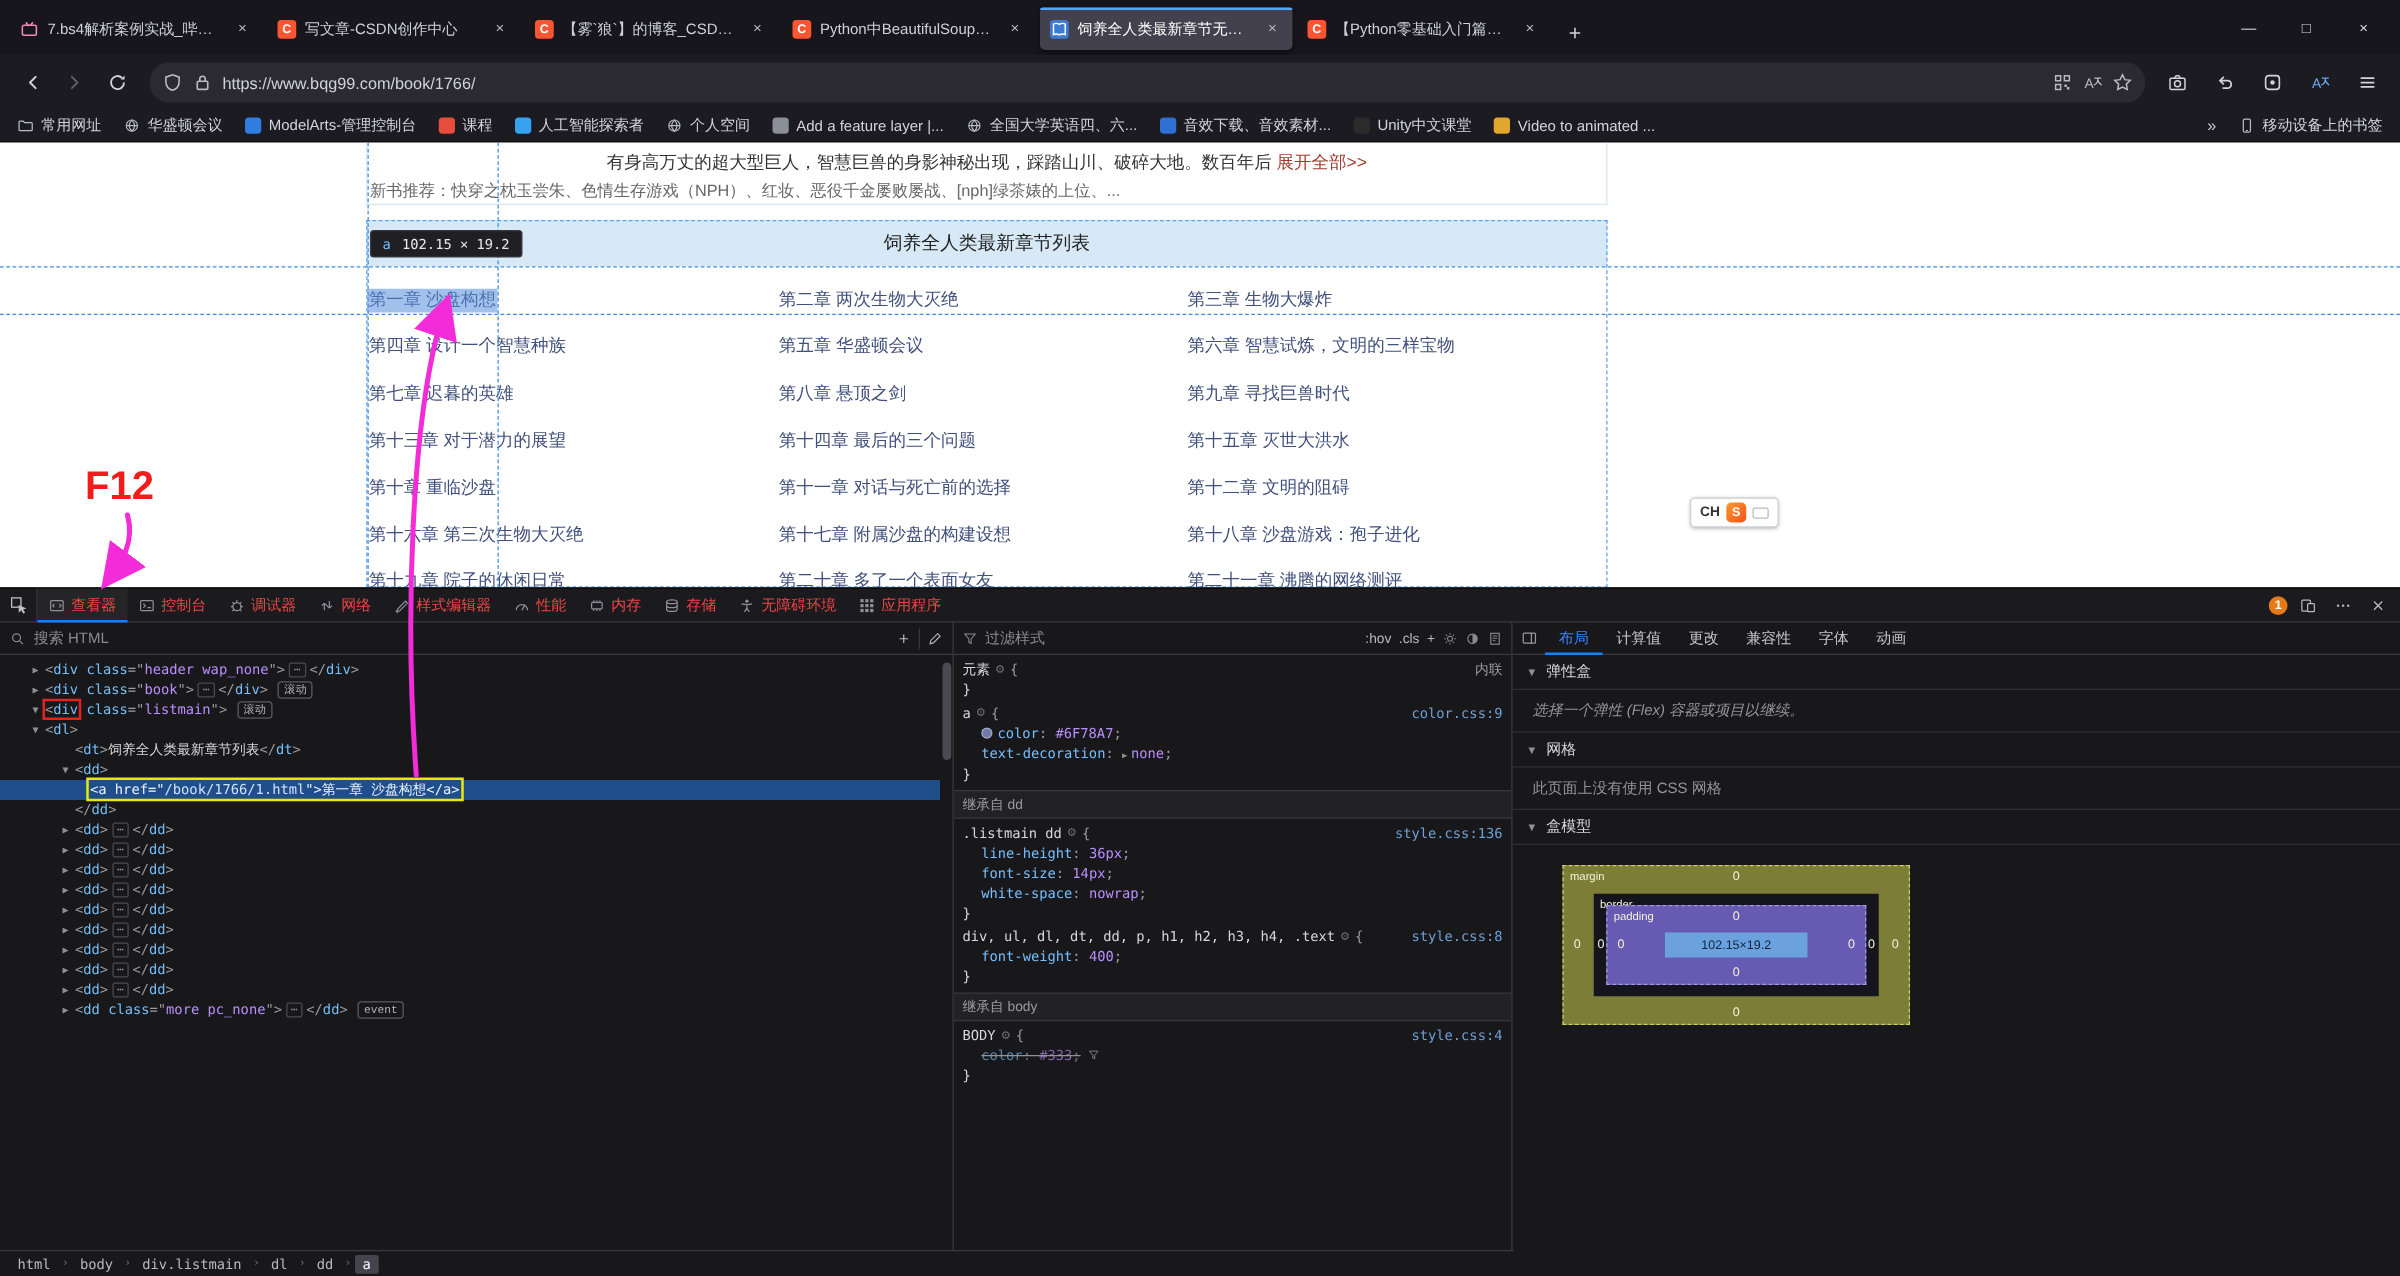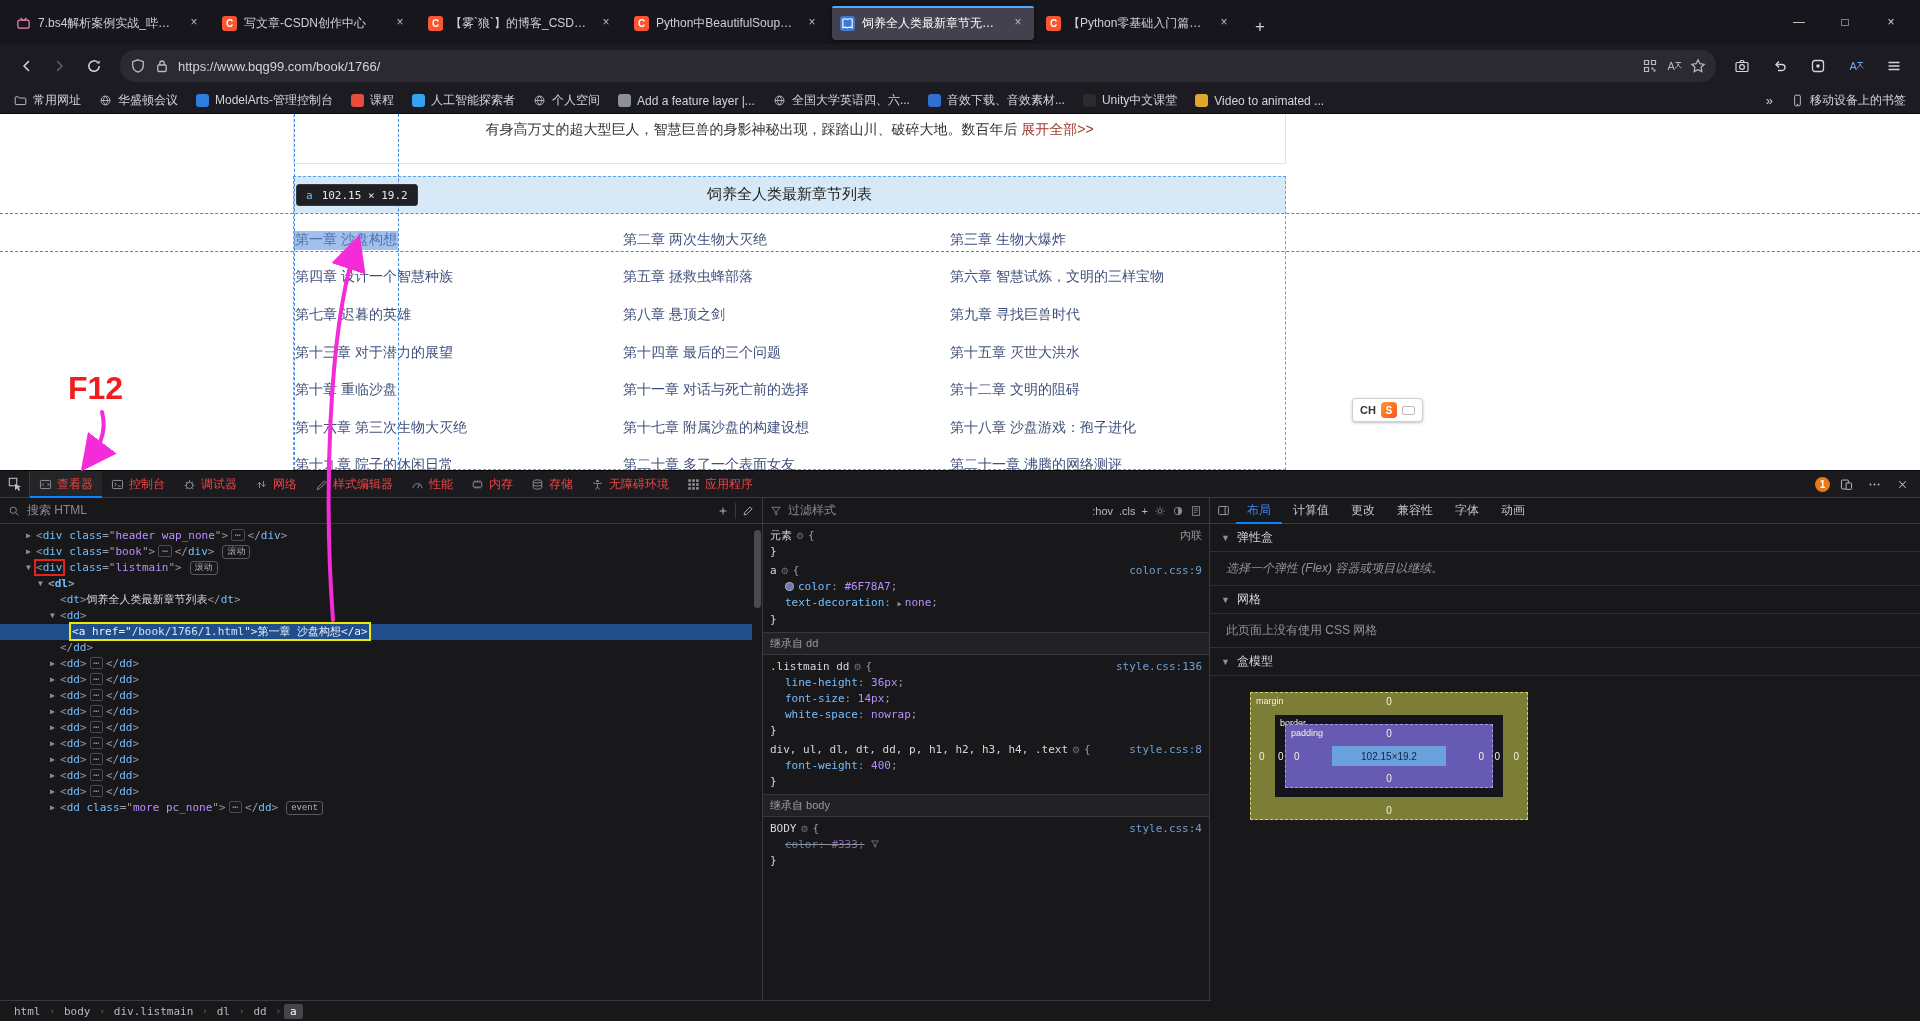--- a/index.html
+++ b/index.html
@@ -379,30 +379,31 @@
             <path d="M7 12.8h2" stroke="currentColor" stroke-width="1.2"></path>
           </svg>
         </span>
       <span>移动设备上的书签</span>
     </span>
   </div>
 
   <div class="content">
     <div class="introbox"></div>
     <div class="introline"><span>有身高万丈的超大型巨人，智慧巨兽的身影神秘出现，踩踏山川、破碎大地。数百年后 </span><span class="expand">展开全部&gt;&gt;</span></div>
+    <div class="recline">新书推荐：快穿之枕玉尝朱、色情生存游戏（NPH）、红妆、恶役千金屡败屡战、[nph]绿茶婊的上位、...</div>
     <div class="dt-head">饲养全人类最新章节列表</div>
     <div class="chapters" id="chapters">
         <div class="chrow">
           <a class="chlink">第一章 沙盘构想</a>
           <a class="chlink">第二章 两次生物大灭绝</a>
           <a class="chlink">第三章 生物大爆炸</a>
         </div>
         <div class="chrow">
           <a class="chlink">第四章 设计一个智慧种族</a>
-          <a class="chlink">第五章 拯救虫蜂部落</a>
+          <a class="chlink">第五章 华盛顿会议</a>
           <a class="chlink">第六章 智慧试炼，文明的三样宝物</a>
         </div>
         <div class="chrow">
           <a class="chlink">第七章 迟暮的英雄</a>
           <a class="chlink">第八章 悬顶之剑</a>
           <a class="chlink">第九章 寻找巨兽时代</a>
         </div>
         <div class="chrow">
           <a class="chlink">第十三章 对于潜力的展望</a>
           <a class="chlink">第十四章 最后的三个问题</a>
@@ -608,21 +609,21 @@
                 <svg class="ic" viewBox="0 0 16 16">
                   <path d="M10.8 2.6l2.6 2.6-7.2 7.2-3.4.8.8-3.4z" fill="none" stroke="currentColor" stroke-width="1.2"></path>
                 </svg>
               </span>
           </span>
         </div>
         <div class="mkrows" id="mk-rows">
             <div class="mrow" style="padding-left: 26px;"><span class="arrow">▶</span><span class="tk-p">&lt;</span><span class="tk-t">div</span><span>&nbsp;</span><span class="tk-an">class</span><span class="tk-p">="</span><span class="tk-av">header wap_none</span><span class="tk-p">"&gt;</span><span class="chip">⋯</span><span class="tk-p">&lt;/</span><span class="tk-t">div</span><span class="tk-p">&gt;</span></div>
             <div class="mrow" style="padding-left: 26px;"><span class="arrow">▶</span><span class="tk-p">&lt;</span><span class="tk-t">div</span><span>&nbsp;</span><span class="tk-an">class</span><span class="tk-p">="</span><span class="tk-av">book</span><span class="tk-p">"&gt;</span><span class="chip">⋯</span><span class="tk-p">&lt;/</span><span class="tk-t">div</span><span class="tk-p">&gt;</span><span class="badge">滚动</span></div>
             <div class="mrow" style="padding-left: 26px;"><span class="arrow">▼</span><span class="rbox"><span class="tk-p">&lt;</span><span class="tk-t">div</span></span><span>&nbsp;</span><span class="tk-an">class</span><span class="tk-p">="</span><span class="tk-av">listmain</span><span class="tk-p">"&gt;</span><span class="badge">滚动</span></div>
-            <div class="mrow" style="padding-left: 38px; font-weight: bold;"><span class="arrow">▼</span><span class="tk-p">&lt;</span><span class="tk-t">dl</span><span class="tk-p">&gt;</span></div>
+            <div class="mrow" style="padding-left: 26px;"><span class="arrow">▼</span><span class="tk-p">&lt;</span><span class="tk-t">dl</span><span class="tk-p">&gt;</span></div>
             <div class="mrow" style="padding-left: 50px;"><span class="arrow"></span><span class="tk-p">&lt;</span><span class="tk-t">dt</span><span class="tk-p">&gt;</span><span class="tk-x">饲养全人类最新章节列表</span><span class="tk-p">&lt;/</span><span class="tk-t">dt</span><span class="tk-p">&gt;</span></div>
             <div class="mrow" style="padding-left: 50px;"><span class="arrow">▼</span><span class="tk-p">&lt;</span><span class="tk-t">dd</span><span class="tk-p">&gt;</span></div>
             <div class="mrow sel" style="padding-left: 62px;"><span class="arrow"></span><span class="ybox"><span class="tk-p">&lt;</span><span class="tk-t">a</span><span>&nbsp;</span><span class="tk-an">href</span><span class="tk-p">="</span><span class="tk-av">/book/1766/1.html</span><span class="tk-p">"&gt;</span><span class="tk-x">第一章 沙盘构想</span><span class="tk-p">&lt;/</span><span class="tk-t">a</span><span class="tk-p">&gt;</span></span></div>
             <div class="mrow" style="padding-left: 50px;"><span class="arrow"></span><span class="tk-p">&lt;/</span><span class="tk-t">dd</span><span class="tk-p">&gt;</span></div>
             <div class="mrow" style="padding-left: 50px;"><span class="arrow">▶</span><span class="tk-p">&lt;</span><span class="tk-t">dd</span><span class="tk-p">&gt;</span><span class="chip">⋯</span><span class="tk-p">&lt;/</span><span class="tk-t">dd</span><span class="tk-p">&gt;</span></div>
             <div class="mrow" style="padding-left: 50px;"><span class="arrow">▶</span><span class="tk-p">&lt;</span><span class="tk-t">dd</span><span class="tk-p">&gt;</span><span class="chip">⋯</span><span class="tk-p">&lt;/</span><span class="tk-t">dd</span><span class="tk-p">&gt;</span></div>
             <div class="mrow" style="padding-left: 50px;"><span class="arrow">▶</span><span class="tk-p">&lt;</span><span class="tk-t">dd</span><span class="tk-p">&gt;</span><span class="chip">⋯</span><span class="tk-p">&lt;/</span><span class="tk-t">dd</span><span class="tk-p">&gt;</span></div>
             <div class="mrow" style="padding-left: 50px;"><span class="arrow">▶</span><span class="tk-p">&lt;</span><span class="tk-t">dd</span><span class="tk-p">&gt;</span><span class="chip">⋯</span><span class="tk-p">&lt;/</span><span class="tk-t">dd</span><span class="tk-p">&gt;</span></div>
             <div class="mrow" style="padding-left: 50px;"><span class="arrow">▶</span><span class="tk-p">&lt;</span><span class="tk-t">dd</span><span class="tk-p">&gt;</span><span class="chip">⋯</span><span class="tk-p">&lt;/</span><span class="tk-t">dd</span><span class="tk-p">&gt;</span></div>
             <div class="mrow" style="padding-left: 50px;"><span class="arrow">▶</span><span class="tk-p">&lt;</span><span class="tk-t">dd</span><span class="tk-p">&gt;</span><span class="chip">⋯</span><span class="tk-p">&lt;/</span><span class="tk-t">dd</span><span class="tk-p">&gt;</span></div>

